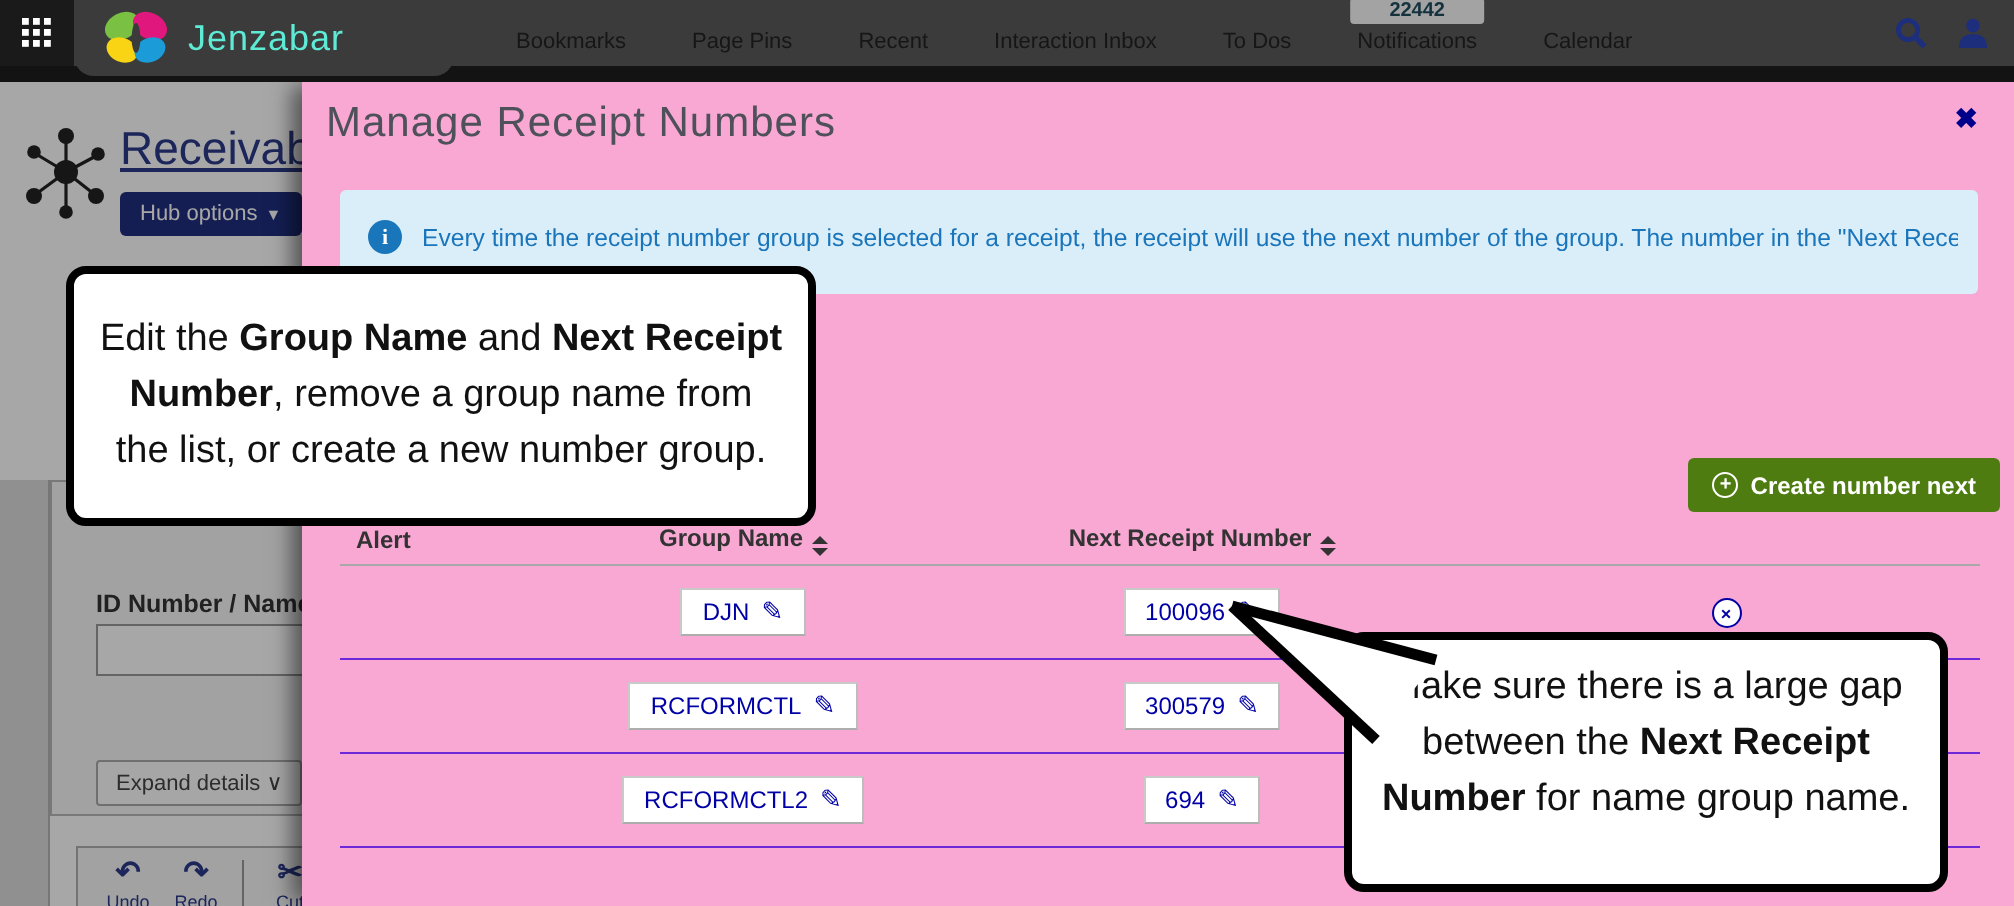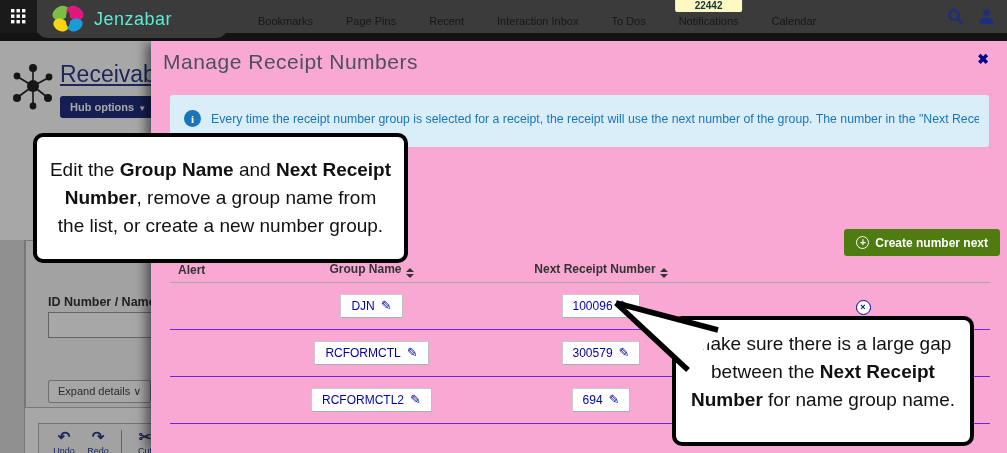--- a/index.html
+++ b/index.html
@@ -8,30 +8,30 @@
   #screen { position:relative; width:1007px; height:453px; overflow:hidden; background:#fff; }
 
   
   .navbar { position:absolute; left:0; top:0; width:1007px; height:33px; background:#3b3b3b; z-index:30; }
   .black-strip { position:absolute; left:0; top:33px; width:1007px; height:8px; background:#131313; z-index:29; }
   .launcher { position:absolute; left:0; top:0; width:37px; height:33px; background:#1a1a1a; border:0; display:flex; align-items:center; justify-content:center; cursor:pointer; }
   .logo-tab { position:absolute; left:37px; top:0; width:190px; height:38px; background:#3b3b3b; border-radius:0 0 10px 10px; z-index:31; display:flex; align-items:center; padding-left:12px; gap:7px; }
   .brand-text { color:#5eead4; font-size:18px; font-weight:500; letter-spacing:.5px; }
   .nav-items { position:absolute; left:258px; top:0; height:33px; display:flex; align-items:flex-end; gap:33px; padding-bottom:6px; z-index:32; }
   .nav-item { position:relative; font-size:11px; color:#161616; white-space:nowrap; cursor:pointer; }
-  .nav-badge { position:absolute; top:-16px; left:50%; transform:translateX(-50%); background:#fef9c3; color:#14323e; font-size:10px; font-weight:bold; padding:1px 20px; border-radius:2px; }
+  .nav-badge { position:absolute; top:-16px; left:50%; transform:translateX(-50%); background:#a3a3a3; color:#14323e; font-size:10px; font-weight:bold; padding:1px 20px; border-radius:2px; }
   .nav-right { position:absolute; right:12px; top:0; height:33px; display:flex; align-items:center; gap:14px; z-index:32; }
   .nav-icon-btn { background:none; border:0; cursor:pointer; display:flex; align-items:center; }
 
   
   .page { position:absolute; left:0; top:41px; width:1007px; height:412px; background:#fff; z-index:1; }
   .left-rail { position:absolute; left:0; top:199px; width:25px; height:213px; background:#dcdcdc; border-right:1px solid #b5b5b5; }
   .hub-icon-wrap { position:absolute; left:10px; top:20px; }
   .page-title { position:absolute; left:60px; top:20px; font-size:23px; color:#2b3a8a; text-decoration:underline; white-space:nowrap; cursor:pointer; }
-  .hub-options-btn { position:absolute; left:60px; top:55px; background:#1f2e7d; color:#fff; font-size:11px; font-weight:bold; border:0; border-radius:3px; padding:5px 10px; cursor:pointer; }
+  .hub-options-btn { position:absolute; left:60px; top:55px; background:#1f2e7d; color:#fff; font-size:11px; font-weight:normal; border:0; border-radius:3px; padding:5px 10px; cursor:pointer; }
   .hub-caret { font-size:8px; margin-left:4px; }
   .search-panel { position:absolute; left:25px; top:199px; width:360px; height:168px; background:#f7f7f7; border:1px solid #b7b7b7; }
   .id-label { position:absolute; left:22px; top:54px; font-size:12.5px; font-weight:bold; color:#333; }
   .id-input { position:absolute; left:22px; top:71px; width:270px; height:26px; border:1px solid #999; background:#fff; font-size:12px; padding:0 6px; }
   .expand-btn { position:absolute; left:22px; top:114px; background:#fdfdfd; border:1px solid #aaa; border-radius:2px; font-size:11px; color:#444; padding:4px 9px; cursor:pointer;margin-top:25px; }
   .toolbar-card { position:absolute; left:38px; top:382px; width:300px; height:71px; background:#f7f7f7; border:1px solid #b0b0b0; display:flex; align-items:flex-start; padding:4px 4px 0 8px; }
   .tb-item { width:34px; display:flex; flex-direction:column; align-items:center; gap:0; background:none; border:0; cursor:pointer; }
   .tb-glyph { font-size:15px; font-weight:bold; color:#2b3a8a; line-height:18px; }
   .tb-label { font-size:9px; color:#2b3a8a; }
   .tb-sep { width:1px; height:36px; background:#9a9a9a; margin:2px 6px 0 6px; }

